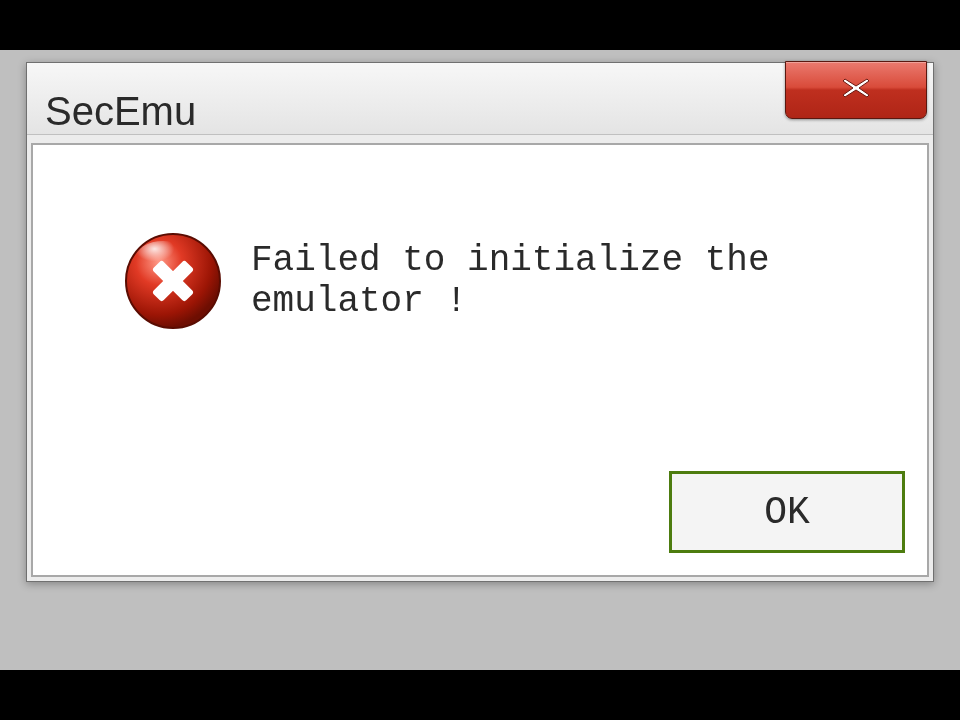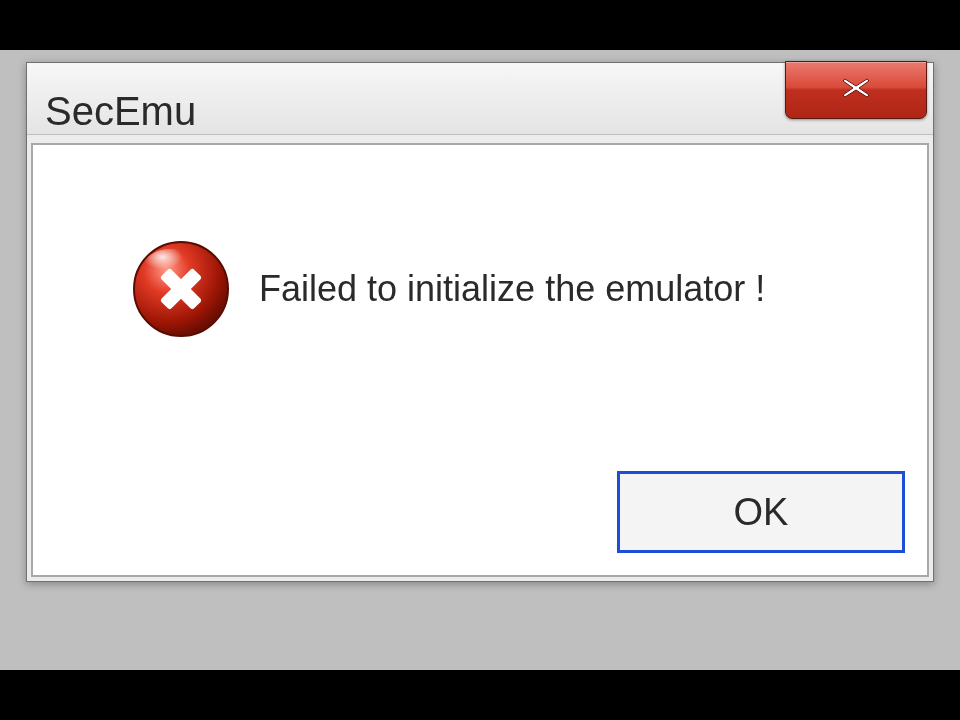--- a/index.html
+++ b/index.html
@@ -65,23 +65,24 @@
     }
     .close-button svg {
       width: 30px;
       height: 24px;
     }
     .content {
       background: #ffffff;
       border: 2px solid #a8a8a8;
       border-top: 2px solid #a8a8a8;
       margin: 8px 4px 4px 4px;
-      padding: 8px;
+      padding: 0;
       min-height: 434px;
       position: relative;
+      font-family: Liberation Mono, monospace;
     }
     .msg-row {
       display: flex;
       align-items: center;
       padding: 86px 20px 20px 90px;
       gap: 28px;
     }
     .error-icon {
       width: 100px;
       height: 100px;
@@ -91,24 +92,24 @@
       font-size: 36px;
       color: #2a2a2a;
       font-weight: 400;
     }
     .button-row {
       position: absolute;
       bottom: 22px;
       right: 22px;
     }
     .ok-button {
-      width: 288px;
+      width: 236px;
       height: 82px;
       background: #f4f4f4;
-      border: 3px solid #1d4ed8;
+      border: 3px solid #4d7c0f;
       font-size: 38px;
       color: #2a2a2a;
       font-family: inherit;
       cursor: pointer;
       display: flex;
       align-items: center;
       justify-content: center;
     }
   </style>
 </head>

